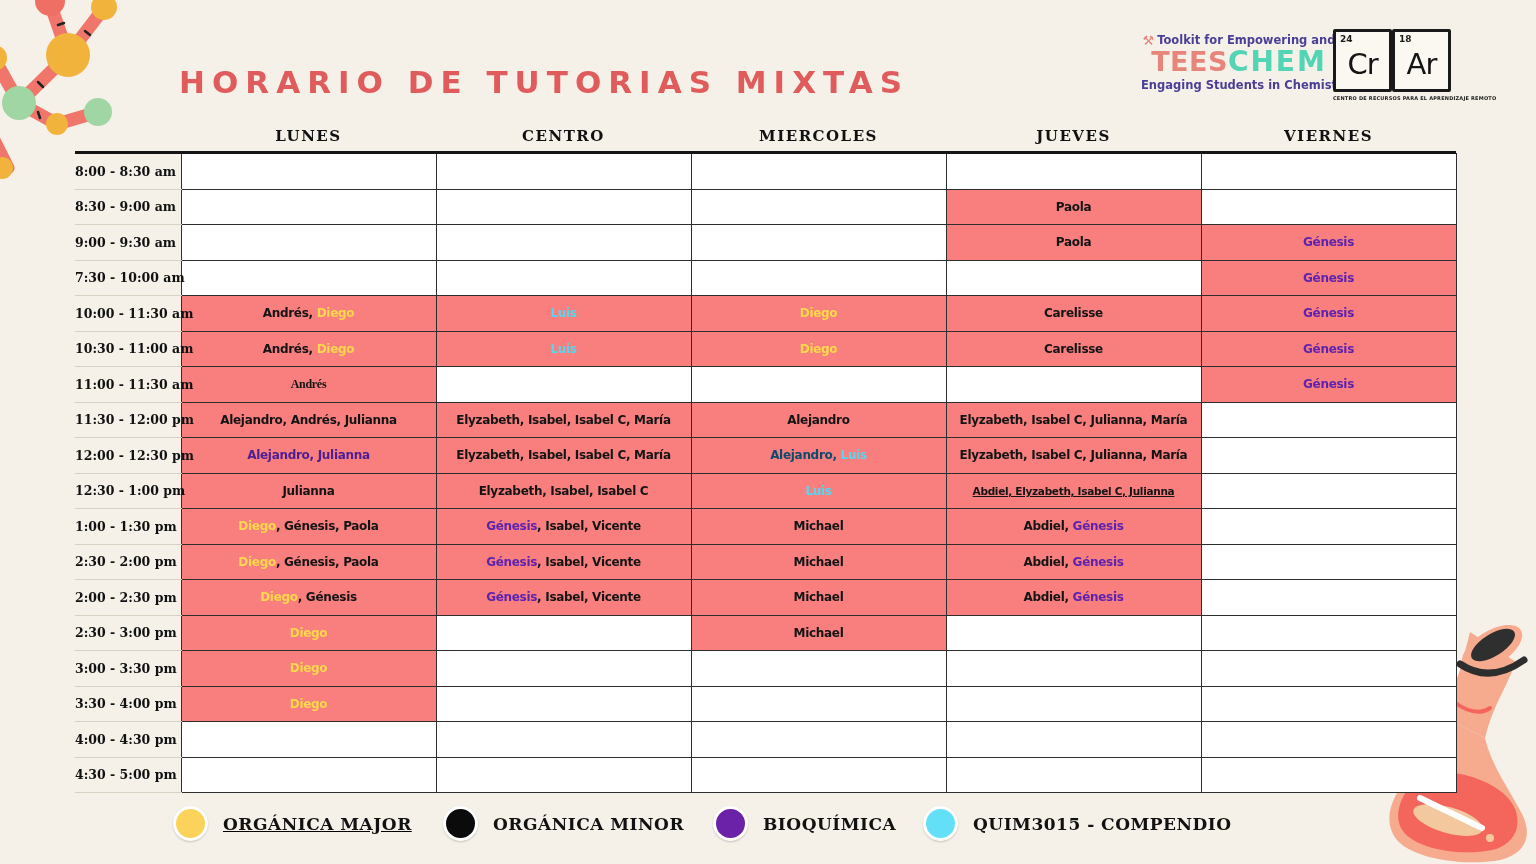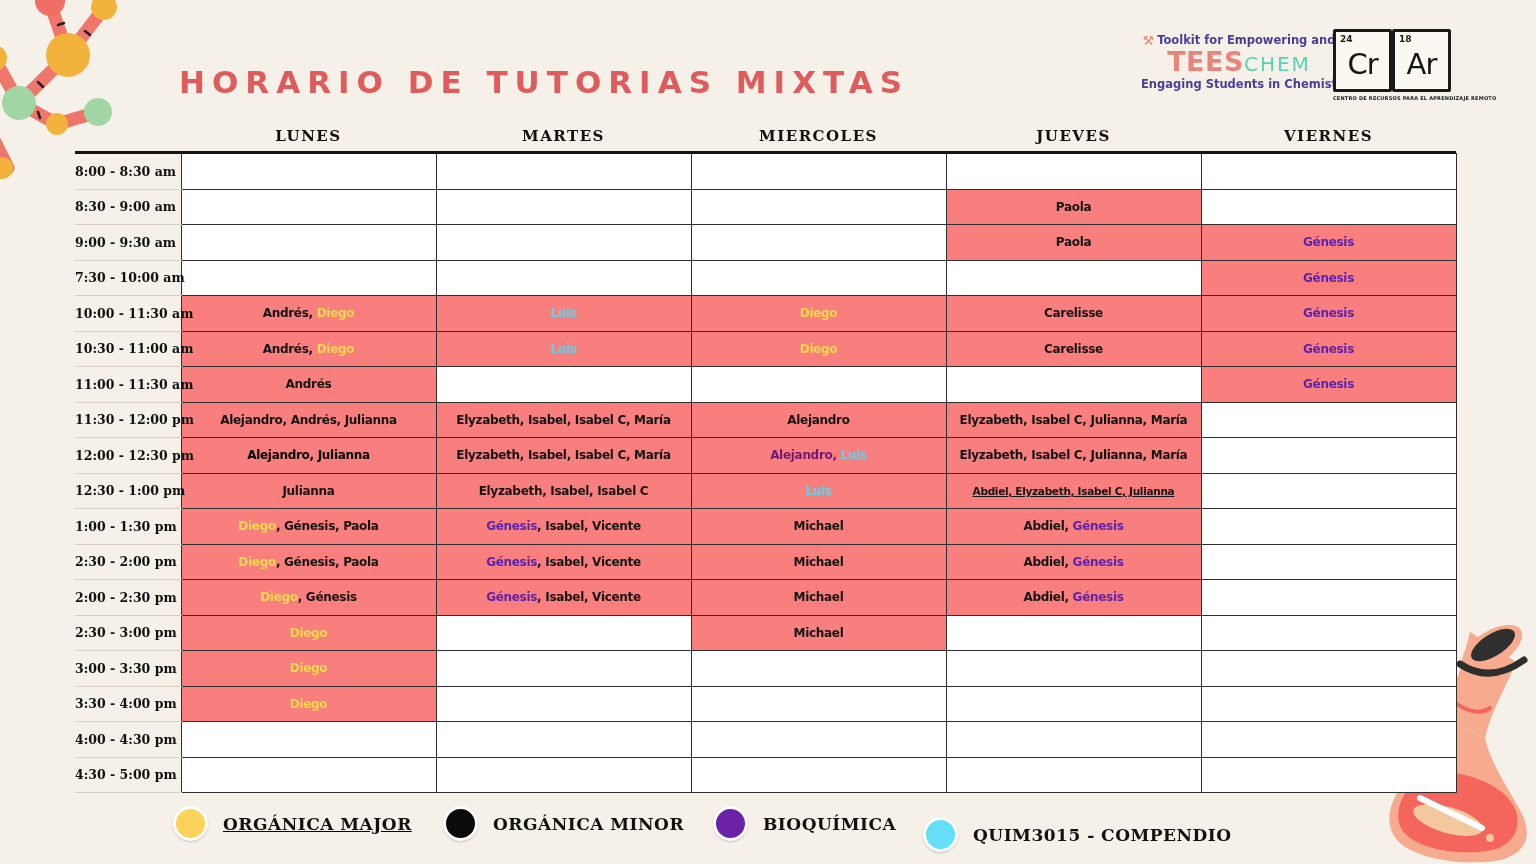--- a/index.html
+++ b/index.html
@@ -10,21 +10,21 @@
   .flask{left:1386px;top:586px;}
   .title{position:absolute;left:179px;top:64px;margin:0;z-index:1;
          font-family:"DejaVu Sans",sans-serif;font-weight:800;font-size:31px;
          letter-spacing:7px;color:#E05C5C;white-space:nowrap;}
   
   .teeschem{position:absolute;left:1141px;top:33px;width:196px;text-align:center;z-index:1;}
   .ts-line1{font-size:11.5px;font-weight:700;color:#4A3E96;display:flex;align-items:center;justify-content:center;gap:3px;white-space:nowrap;}
   .hammer{color:#E8857B;font-size:13px;line-height:1;}
   .ts-name{line-height:1;margin-top:1px;white-space:nowrap;}
   .tees{color:#E8857B;font-weight:800;font-size:27px;letter-spacing:0.5px;}
-  .chem{color:#52D5B4;font-weight:400;font-size:20px;letter-spacing:2px;}
+  .chem{color:#52D5B4;font-weight:700;font-size:28px;letter-spacing:2px;}
   .ts-line2{font-size:11.5px;font-weight:700;color:#4A3E96;margin-top:2px;white-space:nowrap;}
   
   .crar{position:absolute;left:1333px;top:29px;width:126px;z-index:1;}
   .crar-tiles{display:flex;gap:0;}
   .tile{width:59px;height:63px;border:3px solid #1A1A1A;background:#FBF8F1;box-sizing:border-box;
         position:relative;border-radius:2px;}
   .tile .num{position:absolute;top:2px;left:4px;font-size:9px;font-weight:700;color:#1A1A1A;}
   .tile .sym{position:absolute;width:100%;text-align:center;top:15px;font-size:29px;font-weight:500;
              color:#141414;letter-spacing:-1px;}
   .crar-caption{margin-top:3px;font-size:5px;font-weight:700;color:#1A1A1A;text-align:center;
@@ -44,21 +44,21 @@
   .daycell{width:255px;border:1.5px solid #2E2E2E;background:#FFFFFF;text-align:center;
            font-weight:700;font-size:12px;letter-spacing:-0.3px;white-space:nowrap;overflow:hidden;}
   .daycell.filled{background:#F97E7E;}
   .daycell.small{font-size:10.5px;}
   
   #legend{position:absolute;left:0;top:806px;width:1536px;height:36px;z-index:2;}
   .legend-item{position:absolute;display:flex;align-items:center;gap:15px;}
   .legend-item:nth-child(1){left:173px;text-decoration:underline;}
   .legend-item:nth-child(2){left:443px;text-align:right;}
   .legend-item:nth-child(3){left:713px;}
-  .legend-item:nth-child(4){left:923px;margin-top:11px;}
+  .legend-item:nth-child(4){left:923px;}
   .dot{width:29px;height:29px;border-radius:50%;border:3px solid #FFFFFF;
        box-shadow:0 1px 2px rgba(0,0,0,0.18);}
   .legend-label{font-family:"DejaVu Serif",serif;font-weight:700;font-size:17px;
                 letter-spacing:0.5px;color:#111;white-space:nowrap;}
 </style>
 </head>
 <body>
 
 <div>
 
@@ -126,21 +126,21 @@
       <div class="tile">
         <span class="num">18</span>
         <span class="sym">Ar</span>
       </div>
     </div>
     <div class="crar-caption">CENTRO DE RECURSOS PARA EL APRENDIZAJE REMOTO</div>
   </div>
 
   <div id="day-headers">
       <div class="dayhead">LUNES</div>
-      <div class="dayhead">MARTES</div>
+      <div class="dayhead">CENTRO</div>
       <div class="dayhead">MIERCOLES</div>
       <div class="dayhead">JUEVES</div>
       <div class="dayhead">VIERNES</div>
     </div>
   <div class="rule"></div>
   <table id="schedule">
     <colgroup>
         <col style="width:106px">
         <col span="5" style="width:255px">
       </colgroup>
@@ -188,39 +188,39 @@
         <tr>
           <td class="timecell">10:30 - 11:00 am</td>
           <td class="daycell filled"><span style="color: rgb(20, 20, 20);">Andrés, </span><span style="color: rgb(255, 216, 77);">Diego</span></td>
           <td class="daycell filled"><span style="color: rgb(85, 215, 242);">Luis</span></td>
           <td class="daycell filled"><span style="color: rgb(255, 216, 77);">Diego</span></td>
           <td class="daycell filled"><span style="color: rgb(20, 20, 20);">Carelisse</span></td>
           <td class="daycell filled"><span style="color: rgb(93, 35, 174);">Génesis</span></td>
         </tr>
         <tr>
           <td class="timecell">11:00 - 11:30 am</td>
-          <td class="daycell filled"><span style="color: rgb(20, 20, 20);">Andrés</span></td>
+          <td class="daycell filled"><span style="color: rgb(20, 20, 20); font-family: Liberation Serif, serif;">Andrés</span></td>
           <td class="daycell"></td>
           <td class="daycell"></td>
           <td class="daycell"></td>
           <td class="daycell filled"><span style="color: rgb(93, 35, 174);">Génesis</span></td>
         </tr>
         <tr>
           <td class="timecell">11:30 - 12:00 pm</td>
           <td class="daycell filled"><span style="color: rgb(20, 20, 20);">Alejandro, Andrés, Julianna</span></td>
           <td class="daycell filled"><span style="color: rgb(20, 20, 20);">Elyzabeth, Isabel, Isabel C, María</span></td>
           <td class="daycell filled"><span style="color: rgb(20, 20, 20);">Alejandro</span></td>
           <td class="daycell filled"><span style="color: rgb(20, 20, 20);">Elyzabeth, Isabel C, Julianna, María</span></td>
           <td class="daycell"></td>
         </tr>
         <tr>
           <td class="timecell">12:00 - 12:30 pm</td>
-          <td class="daycell filled"><span style="color: #000000;">Alejandro, Julianna</span></td>
+          <td class="daycell filled"><span style="color: #4c1d95;">Alejandro, Julianna</span></td>
           <td class="daycell filled"><span style="color: rgb(20, 20, 20);">Elyzabeth, Isabel, Isabel C, María</span></td>
-          <td class="daycell filled"><span style="color: #701a75; margin-top: 12px;">Alejandro, </span><span style="color: rgb(85, 215, 242);">Luis</span></td>
+          <td class="daycell filled"><span style="color: #0c4a6e; margin-top: 12px;">Alejandro, </span><span style="color: rgb(85, 215, 242);">Luis</span></td>
           <td class="daycell filled"><span style="color: rgb(20, 20, 20);">Elyzabeth, Isabel C, Julianna, María</span></td>
           <td class="daycell"></td>
         </tr>
         <tr>
           <td class="timecell">12:30 - 1:00 pm</td>
           <td class="daycell filled"><span style="color: rgb(20, 20, 20);">Julianna</span></td>
           <td class="daycell filled"><span style="color: rgb(20, 20, 20);">Elyzabeth, Isabel, Isabel C</span></td>
           <td class="daycell filled"><span style="color: rgb(85, 215, 242);">Luis</span></td>
           <td class="daycell filled small"><span style="color: rgb(20, 20, 20); text-decoration: underline;">Abdiel, Elyzabeth, Isabel C, Julianna</span></td>
           <td class="daycell"></td>

